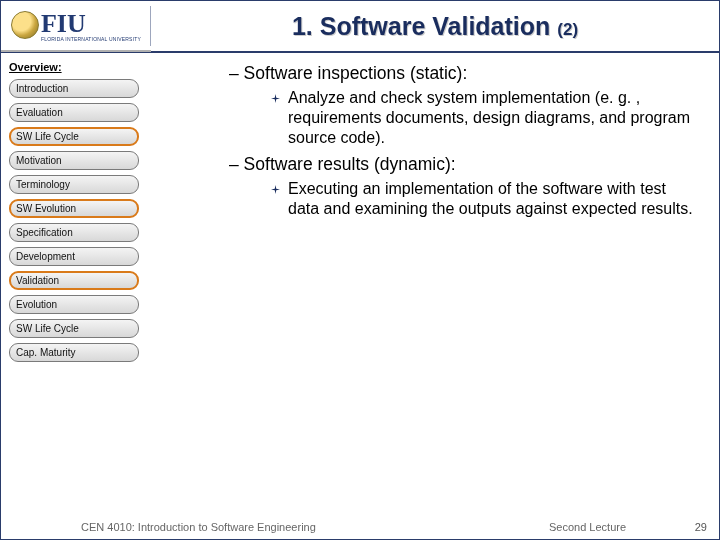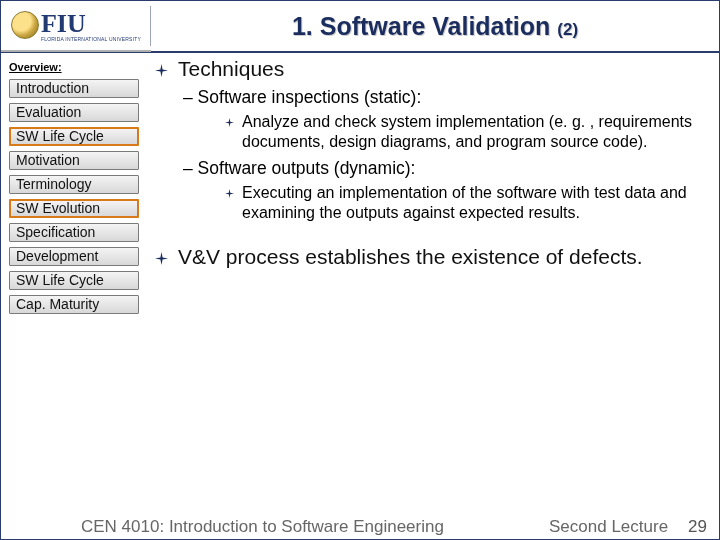--- a/index.html
+++ b/index.html
@@ -8,38 +8,38 @@
   .header { height: 52px; border-bottom: 2px solid #2a3c6b; display: flex; align-items: center; }
   .logo-box { width: 150px; height: 52px; display: flex; align-items: center; justify-content: center; border-bottom: 2px solid #b0b0b0; position: relative; }
   .logo-box::after { content: ""; position: absolute; right: 0; top: 6px; height: 40px; border-right: 1px solid #9da6bd; }
   .logo { display: flex; align-items: center; gap: 2px; }
   .seal { width: 28px; height: 28px; border-radius: 50%; background: radial-gradient(circle at 35% 35%, #fce08a 0 40%, #caa640 60%, #7a6a20 100%); border: 1px solid #8a7a30; }
   .fiu { font-family: "Times New Roman", serif; font-weight: bold; font-size: 26px; color: #223a72; letter-spacing: 0px; }
   .fiu-sub { font-size: 5px; color: #223a72; letter-spacing: 0.2px; display: block; margin-top: -3px; }
   .title-wrap { flex: 1; text-align: center; }
   .title { font-family: Arial, sans-serif; font-weight: bold; font-size: 25px; color: #1a2d5e; text-shadow: 1px 1px 0 #ccc; }
   .title .sub { font-size: 17px; font-weight: bold; }
-  .body { display: flex; height: calc(540px - 52px - 24px); }
+  .body { display: flex; height: calc(540px - 52px - 24px); gap: 46px; }
   .sidebar { width: 150px; padding: 8px 8px 0 8px; }
   .sidebar-title { font-size: 11px; font-weight: bold; text-decoration: underline; margin-bottom: 6px; }
-  .nav-item { display: block; width: 130px; height: 19px; line-height: 17px; font-size: 14px; padding: 0 6px; margin-bottom: 5px; color: #111; border: 1px solid #7a7a7a; border-radius: 1px; background: linear-gradient(#f4f4f4, #d8d8d8); cursor: pointer; }
+  .nav-item { display: block; width: 130px; height: 19px; line-height: 17px; font-size: 10px; padding: 0 6px; margin-bottom: 5px; color: #111; border: 1px solid #7a7a7a; border-radius: 9px; background: linear-gradient(#f4f4f4, #d8d8d8); cursor: pointer; }
   .nav-item.active { border: 2px solid #d97a1a; padding: 0 5px; line-height: 15px; }
   .content { flex: 1; padding: 4px 18px 0 4px; }
   ul.top { list-style: none; }
   ul.top > li { margin-bottom: 22px; }
   ul.top > li > .row { display: flex; align-items: flex-start; gap: 10px; }
   ul.top > li .txt { font-size: 21px; color: #111; }
   .ico-star { flex: 0 0 auto; margin-top: 7px; }
   .ico-star-sm { flex: 0 0 auto; margin-top: 6px; }
   ul.sub1 { list-style: none; margin-left: 28px; margin-top: 6px; }
   ul.sub1 > li { margin-bottom: 6px; font-size: 17.5px; }
   ul.sub1 > li::before { content: "– "; }
   ul.sub2 { list-style: none; margin-left: 42px; margin-top: 4px; }
   ul.sub2 > li { display: flex; gap: 8px; font-size: 16px; line-height: 1.25; margin-bottom: 4px; }
-  .footer { position: absolute; bottom: 0; left: 0; right: 0; height: 24px; display: flex; align-items: center; font-size: 17px; color: #666; padding: 0 12px 0 80px; }
+  .footer { position: absolute; bottom: 0; left: 0; right: 0; height: 24px; display: flex; align-items: center; font-size: 11px; color: #666; padding: 0 12px 0 80px; }
   .footer .left { flex: 1; }
   .footer .mid { width: 130px; text-align: left; }
   .footer .pg { width: 28px; text-align: right; color: #555; }
 </style>
 </head>
 <body>
 
 <div class="slide">
   <div class="header">
     <div class="logo-box">
@@ -61,64 +61,52 @@
       <div class="sidebar-title">Overview:</div>
       <div id="nav">
           <div class="nav-item">Introduction</div>
           <div class="nav-item">Evaluation</div>
           <div class="nav-item active">SW Life Cycle</div>
           <div class="nav-item">Motivation</div>
           <div class="nav-item">Terminology</div>
           <div class="nav-item active">SW Evolution</div>
           <div class="nav-item">Specification</div>
           <div class="nav-item">Development</div>
+          <div class="nav-item active">Validation</div>
+          <div class="nav-item">Evolution</div>
           <div class="nav-item">SW Life Cycle</div>
           <div class="nav-item">Cap. Maturity</div>
         </div>
     </div>
 
     <div class="content">
       <ul class="top">
         <li>
-          <div class="row">
-            <svg class="ico-star" width="13" height="13" viewBox="0 0 24 24">
-                <polygon points="12,0 14,10 24,12 14,14 12,24 10,14 0,12 10,10" fill="#1a2d5e"></polygon>
-              </svg>
-            <span class="txt">Techniques</span>
-          </div>
           <ul class="sub1">
             <li><span>Software inspections (static):</span>
               <ul class="sub2">
                 <li>
                   <svg class="ico-star-sm" width="9" height="9" viewBox="0 0 24 24">
                       <polygon points="12,0 14,10 24,12 14,14 12,24 10,14 0,12 10,10" fill="#1a2d5e"></polygon>
                     </svg>
                   <span>Analyze and check system implementation (e. g. , requirements documents, design diagrams, and program source code).</span>
                 </li>
               </ul>
             </li>
-            <li><span>Software outputs (dynamic):</span>
+            <li><span>Software results (dynamic):</span>
               <ul class="sub2">
                 <li>
                   <svg class="ico-star-sm" width="9" height="9" viewBox="0 0 24 24">
                       <polygon points="12,0 14,10 24,12 14,14 12,24 10,14 0,12 10,10" fill="#1a2d5e"></polygon>
                     </svg>
                   <span>Executing an implementation of the software with test data and examining the outputs against expected results.</span>
                 </li>
               </ul>
             </li>
           </ul>
-        </li>
-        <li>
-          <div class="row">
-            <svg class="ico-star" width="13" height="13" viewBox="0 0 24 24">
-                <polygon points="12,0 14,10 24,12 14,14 12,24 10,14 0,12 10,10" fill="#1a2d5e"></polygon>
-              </svg>
-            <span class="txt">V&amp;V process establishes the existence of defects.</span>
-          </div>
         </li>
       </ul>
     </div>
   </div>
 
   <div class="footer">
     <span class="left">CEN 4010: Introduction to Software Engineering</span>
     <span class="mid">Second Lecture</span>
     <span class="pg">29</span>
   </div>

